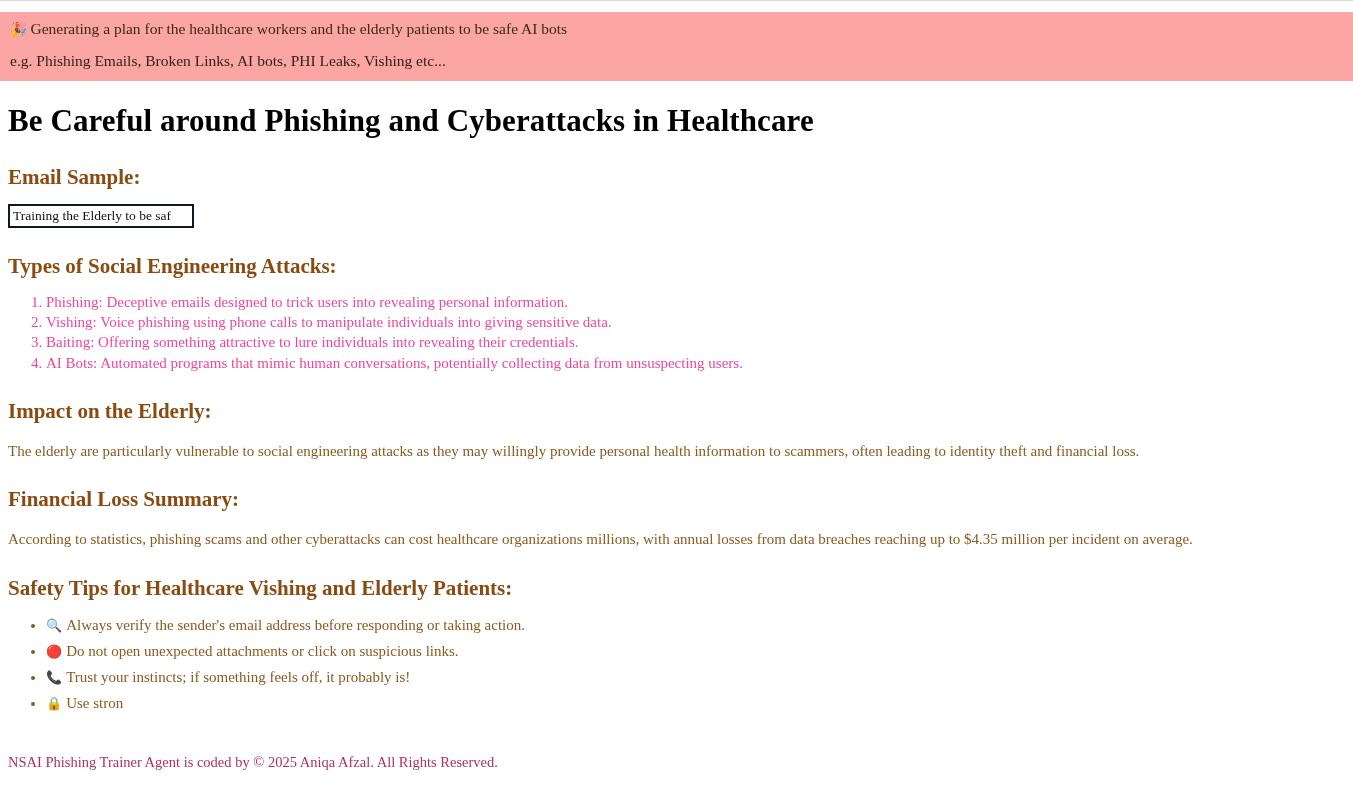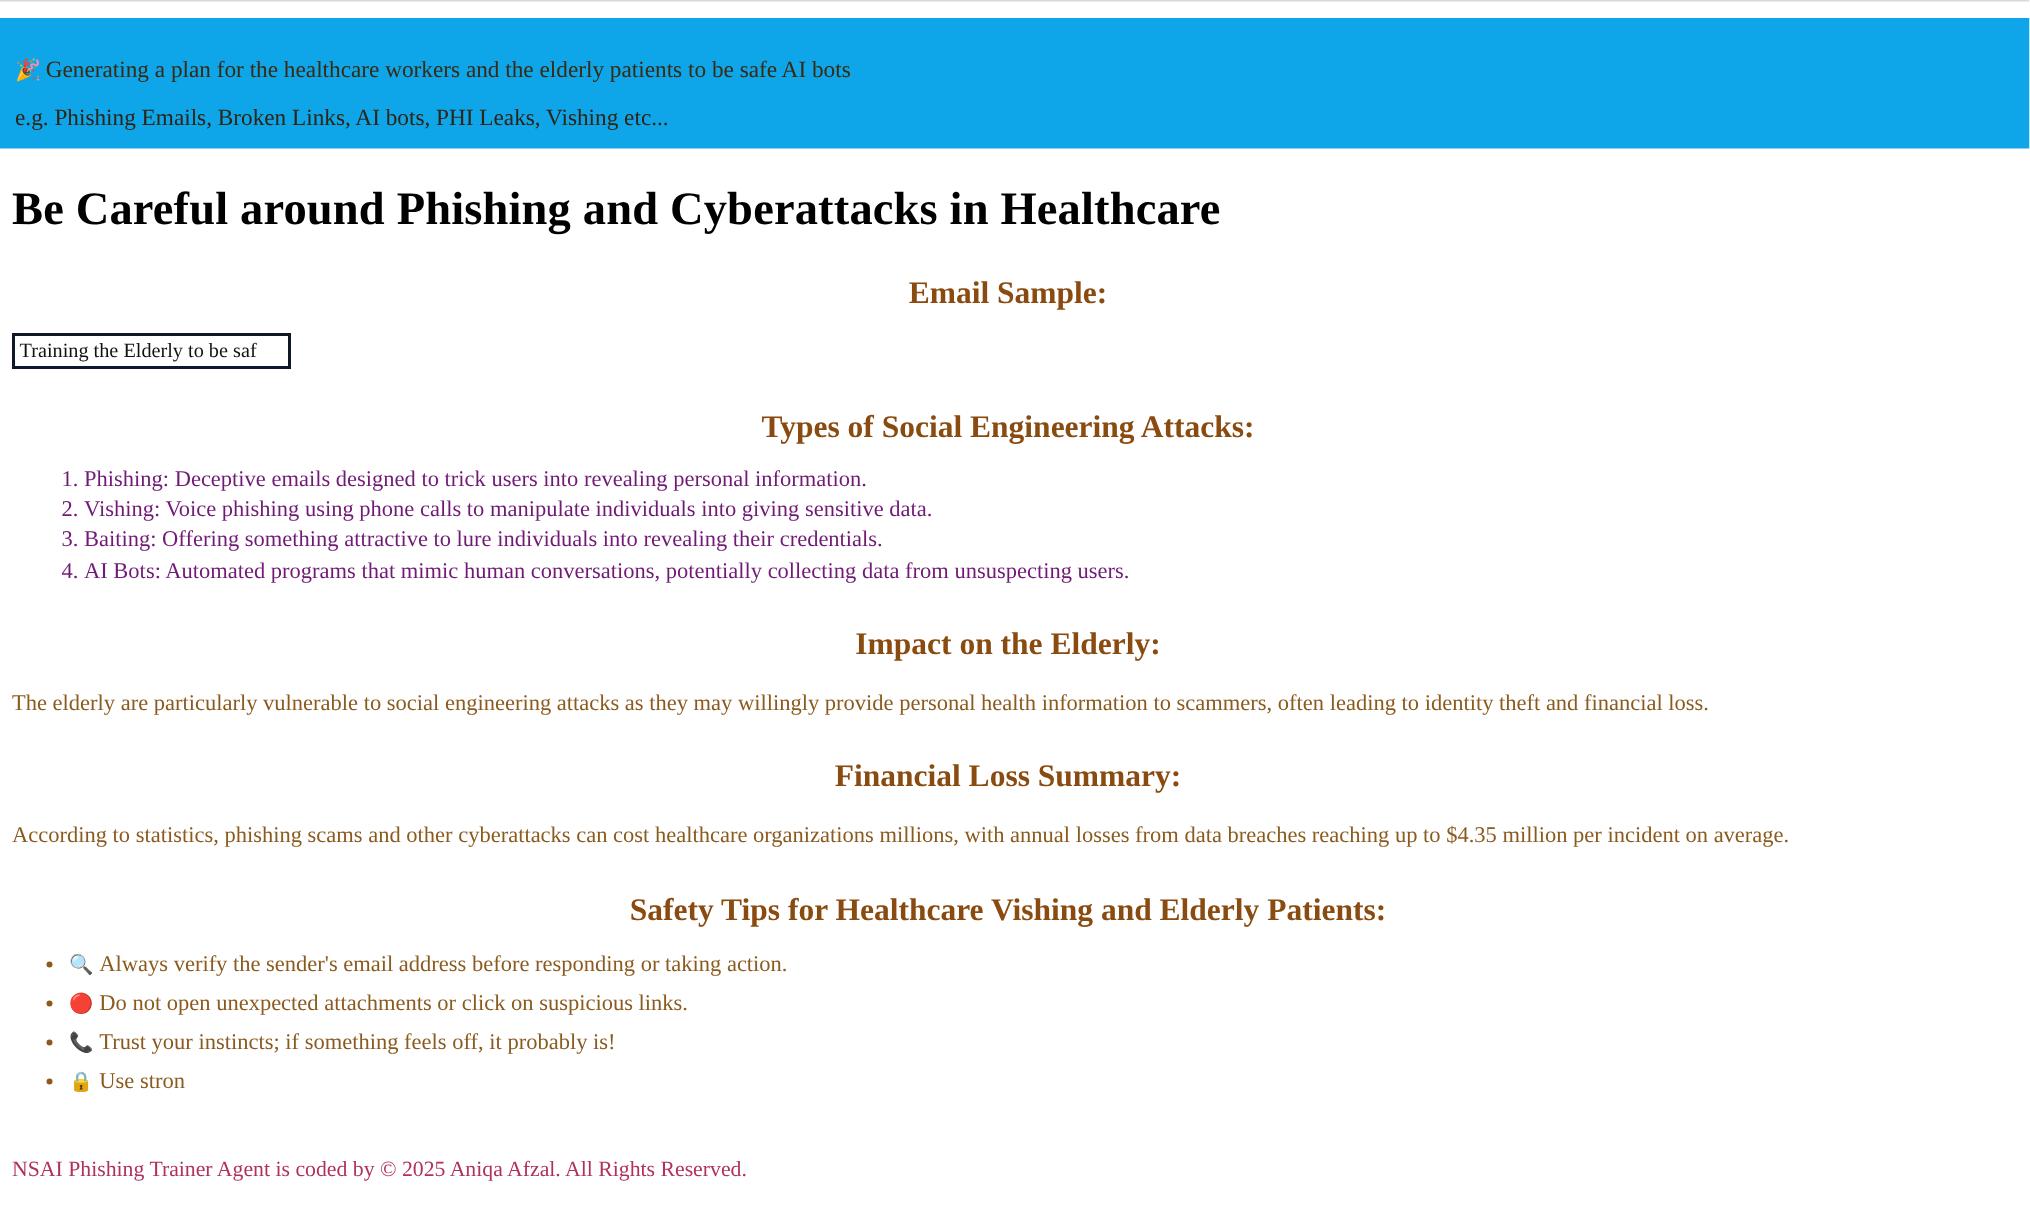--- a/index.html
+++ b/index.html
@@ -18,22 +18,22 @@
   .top-rule {
     height: 1px;
     background: #d9d9d9;
     width: 100%;
     margin: 0;
   }
   .page {
     padding: 0;
   }
   .banner {
-    background: #0ea5e9;
-    padding: 24px 10px 8px 10px;
+    background: #fca5a5;
+    padding: 6px 10px 8px 10px;
     margin: 11px 0 0 0;
     font-size: 15.5px;
     line-height: 1.45;
     color: #3b2a12;
   }
   .banner .line1 {
     white-space: nowrap;
   }
   .banner .emoji {
     font-family: "DejaVu Sans", sans-serif;
@@ -49,42 +49,41 @@
     font-weight: bold;
     color: #000000;
     margin: 22px 0 0 8px;
     letter-spacing: 0.1px;
   }
   h2.section {
     font-size: 21px;
     font-weight: bold;
     color: #8a4b10;
     margin: 26px 17px 0 8px;
-    text-align: center;
   }
   .email-sample-wrap {
     margin: 14px 0 0 8px;
   }
   input.email-input {
     width: 176px;
     font-family: "Liberation Serif", serif;
     font-size: 13.5px;
     padding: 2px 3px;
     border: 2px solid #0f172a;
     background: #ffffff;
     color: #111111;
     border-radius: 0;
     box-sizing: content-box;
   }
   ol.attack-list {
-    margin: 14px 0 0 10px;
+    margin: 14px 0 0 0;
     padding-left: 46px;
     font-size: 15px;
     line-height: 1.28;
-    color: #701a75;
+    color: #ec4899;
   }
   ol.attack-list li {
     margin: 0 0 1px 0;
   }
   p.para {
     font-size: 15px;
     margin: 18px 0 0 8px;
     color: #8a5a1e;
     line-height: 1.3;
   }

